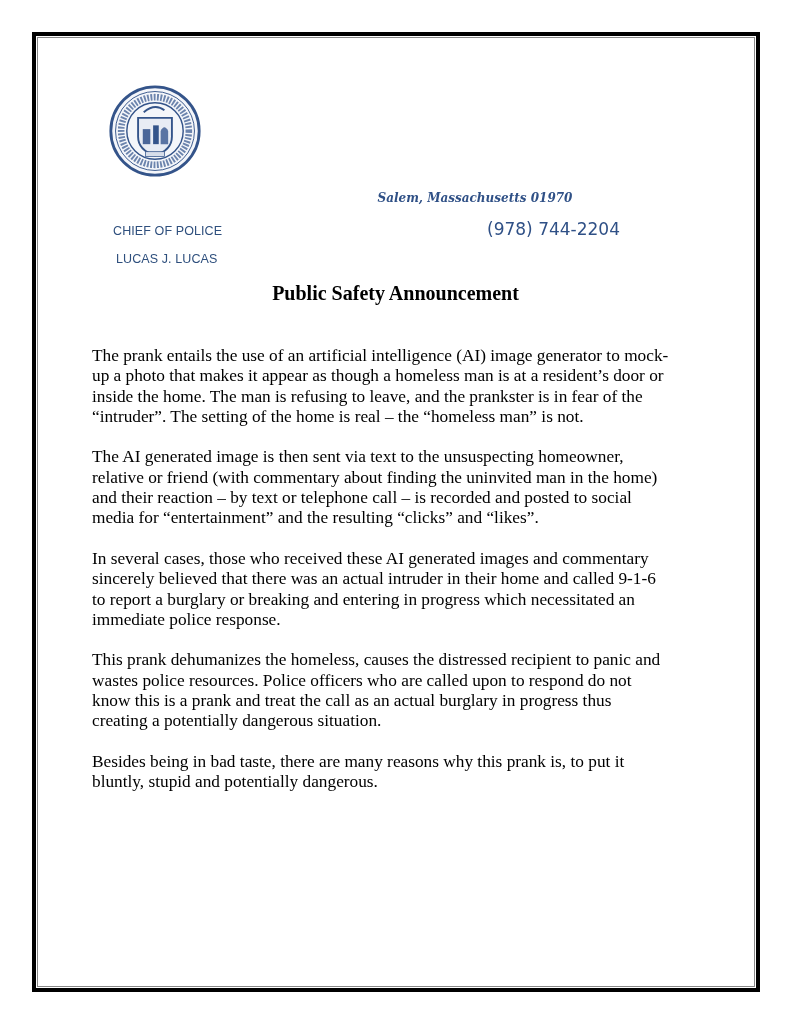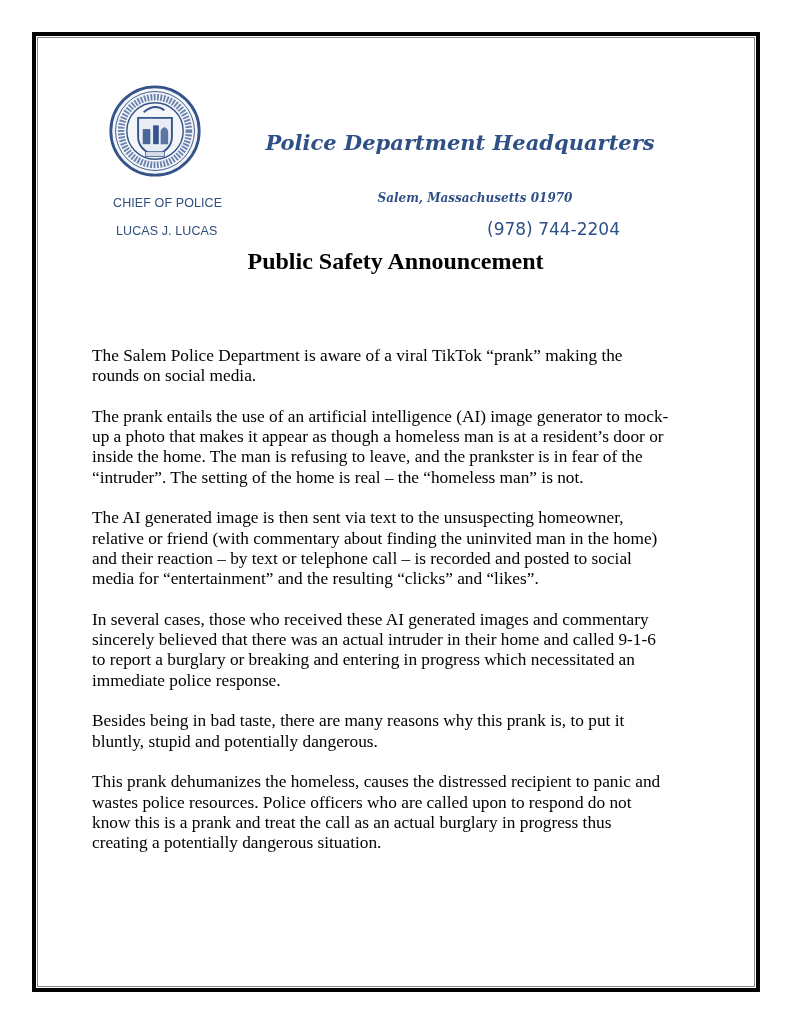--- a/index.html
+++ b/index.html
@@ -15,40 +15,40 @@
     }
     .frame-inner {
       position: absolute; left: 37px; top: 37px; width: 718px; height: 950px;
       border: 1px solid #888;
     }
     .seal {
       position: absolute; left: 108px; top: 84px; width: 94px; height: 94px;
     }
     .chief-title, .chief-name {
       position: absolute; font-family: "Liberation Sans", sans-serif;
-      font-size: 12.5px; color: #2e4f7d; letter-spacing: 0.1px;
+      font-size: 12.5px; color: #2e4f7d; letter-spacing: 0.1px; margin-top: 28px;
     }
     .chief-title { left: 113px; top: 196px; }
     .chief-name { left: 116px; top: 224px; }
     .lh {
       position: absolute; left: 250px; width: 420px; text-align: center;
       color: #2f5086; font-family: "DejaVu Serif", serif; white-space: nowrap;
     }
     .lh-city { top: 86px; font-size: 26px; font-weight: bold; font-style: italic; letter-spacing: 0.5px; }
     .lh-dept { top: 130px; font-size: 21px; font-weight: bold; font-style: italic; }
     .lh-street { top: 164px; font-size: 16px; font-weight: bold; font-style: italic; }
     .lh-city-state { top: 191px; font-size: 12px; font-weight: bold; font-style: italic; }
     .lh-phone { top: 219px; font-size: 17px; font-family: "DejaVu Sans", sans-serif; text-align: right; }
     .lh-street, .lh-city-state, .lh-phone { left: 330px; width: 290px; }
 
     .psa {
       position: absolute; left: 200px; width: 391px; text-align: center;
       font-family: "Liberation Serif", serif; color: #000;
     }
-    .psa-title { top: 248px; font-size: 24px; font-weight: bold; }
+    .psa-title { top: 282px; font-size: 20px; font-weight: bold; }
     .psa-sub { top: 292px; font-size: 14px; font-style: italic; }
     .psa-date { top: 309px; font-size: 14px; }
 
     .body-text {
       position: absolute; left: 92px; top: 346px; width: 612px;
       font-family: "Liberation Serif", serif; font-size: 17.3px; line-height: 20.3px; color: #000;
     }
     .body-text p { margin-bottom: 20.3px; white-space: pre-line; }
   </style>
 </head>
@@ -67,41 +67,38 @@
     <rect x="37" y="48" width="8" height="16" fill="#4a6699"></rect>
     <rect x="48" y="44" width="6" height="20" fill="#34548a"></rect>
     <path d="M56 64 L56 50 Q60 42 64 50 L64 64 Z" fill="#5a74a3"></path>
     <path d="M38 30 Q50 20 60 28" fill="none" stroke="#34548a" stroke-width="2"></path>
     <rect x="40" y="72" width="20" height="5" fill="#d7deea" stroke="#34548a" stroke-width="0.8"></rect>
   </svg>
 
   <div class="chief-title">CHIEF OF POLICE</div>
   <div class="chief-name">LUCAS J. LUCAS</div>
 
-  <div class="lh lh-dept">Police Department Headquarters</div>
   <div class="lh lh-city-state">Salem, Massachusetts 01970</div>
   <div class="lh lh-phone">(978) 744-2204</div>
 
   <div class="psa psa-title">Public Safety Announcement</div>
 
   <div class="body-text">
-    <p>The Salem Police Department is aware of a viral TikTok “prank” making the
-rounds on social media.</p>
     <p>The prank entails the use of an artificial intelligence (AI) image generator to mock-
 up a photo that makes it appear as though a homeless man is at a resident’s door or
 inside the home.  The man is refusing to leave, and the prankster is in fear of the
 “intruder”.  The setting of the home is real – the “homeless man” is not.</p>
     <p>The AI generated image is then sent via text to the unsuspecting homeowner,
 relative or friend (with commentary about finding the uninvited man in the home)
 and their reaction – by text or telephone call – is recorded and posted to social
 media for “entertainment” and the resulting “clicks” and “likes”.</p>
     <p>In several cases, those who received these AI generated images and commentary
 sincerely believed that there was an actual intruder in their home and called 9-1-6
 to report a burglary or breaking and entering in progress which necessitated an
 immediate police response.</p>
-    <p>Besides being in bad taste, there are many reasons why this prank is, to put it
-bluntly, stupid and potentially dangerous.</p>
     <p>This prank dehumanizes the homeless, causes the distressed recipient to panic and
 wastes police resources.  Police officers who are called upon to respond do not
 know this is a prank and treat the call as an actual burglary in progress thus
 creating a potentially dangerous situation.</p>
+    <p>Besides being in bad taste, there are many reasons why this prank is, to put it
+bluntly, stupid and potentially dangerous.</p>
   </div>
 </div>
 
 </body></html>

